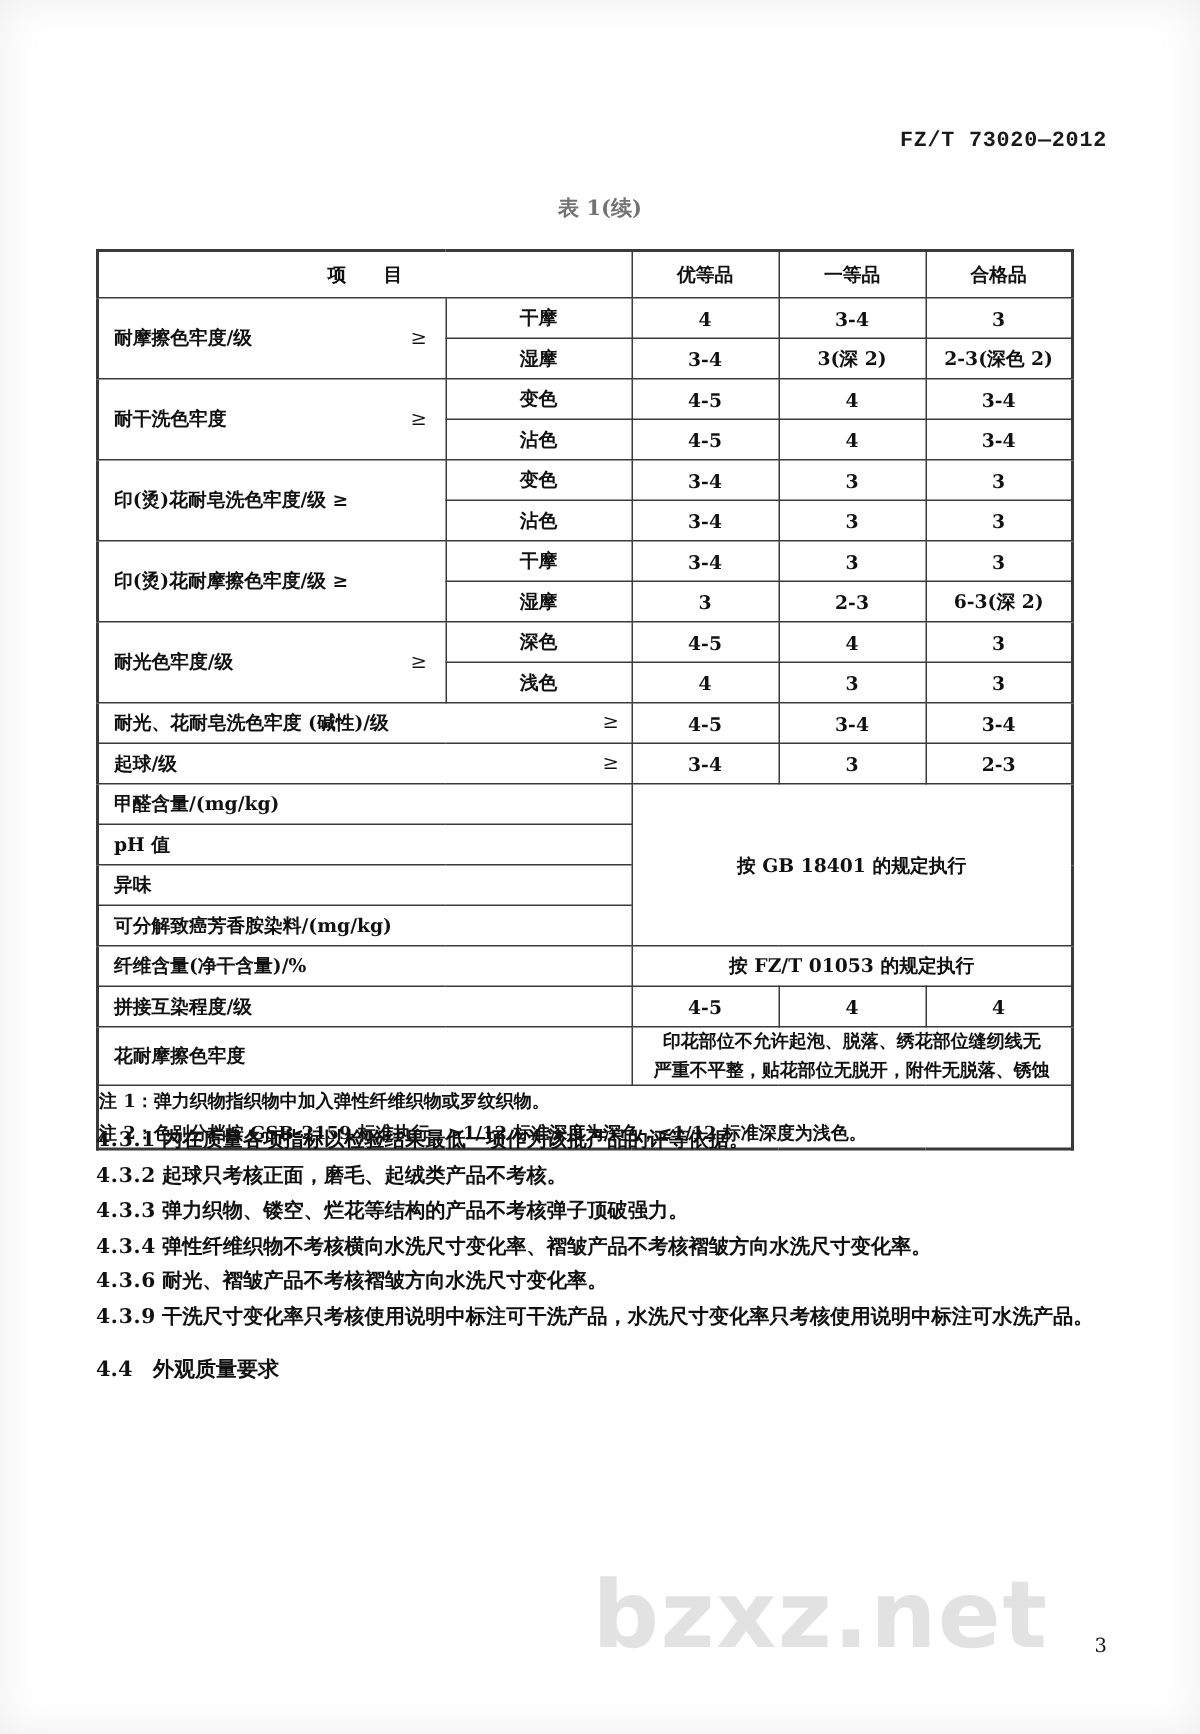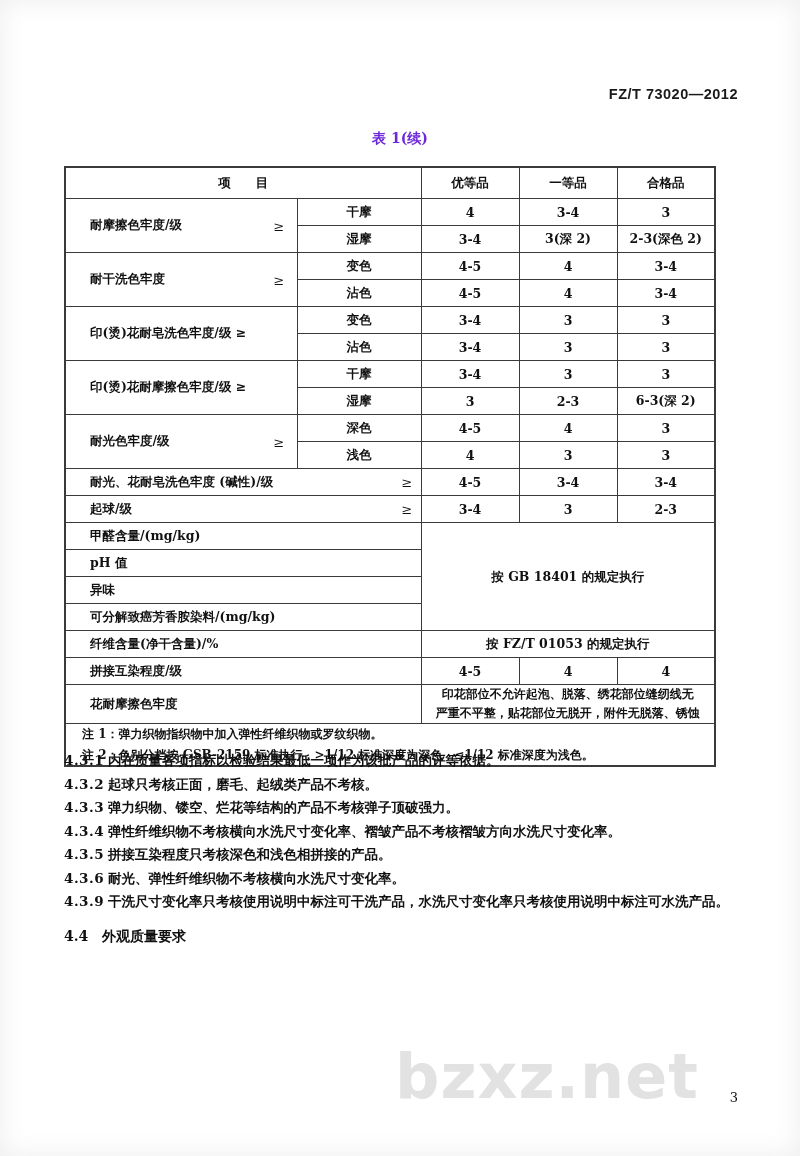--- a/index.html
+++ b/index.html
@@ -44,37 +44,37 @@
 
   .content {
     position: relative;
     z-index: 2;
   }
 
   .doc-header {
     position: absolute;
     top: 86px;
     right: 62px;
-    font-family: Liberation Sans, sans-serif;
+    font-family: Liberation Mono, monospace;
     font-size: 14.5px;
     font-weight: bold;
     letter-spacing: 0.5px;
     color: #1a1a1a;
   }
 
   .table-title {
     position: absolute;
     top: 130px;
     left: 0;
     width: 800px;
     text-align: center;
     font-family: "DejaVu Serif", "Liberation Serif", serif;
     font-size: 14px;
     font-weight: bold;
-    color: #6d28d9;
+    color: #737373;
   }
 
   
   .tbl-wrap {
     position: absolute;
     left: 64px;
     top: 166px;
     width: 739px;
   }
   table.spec {
@@ -89,21 +89,21 @@
     border: 1px solid #3a3a3a;
     padding: 0;
     vertical-align: middle;
   }
   table.spec td.thick-l { border-left-width: 2px; }
   table.spec td.thick-r { border-right-width: 2px; }
   table.spec tr.top-row td { border-top-width: 2px; }
   table.spec tr.last-row td { border-bottom-width: 2px; }
   .item-label {
     position: relative;
-    padding: 0 24px;
+    padding: 0 10px;
     font-weight: bold;
     white-space: nowrap;
   }
   .ge {
     position: absolute;
     right: 12px;
     top: 50%;
     transform: translateY(-50%);
     font-size: 13px;
     font-weight: normal;
@@ -148,21 +148,21 @@
     line-height: 1.6;
     padding: 5px 12px;
     font-size: 12px;
   }
   td.notes {
     padding: 5px 10px 6px 26px;
     font-weight: bold;
     line-height: 1.7;
     font-size: 12px;
   }
-  .note-line { white-space: nowrap; padding-left: 16px; }
+  .note-line { white-space: nowrap; }
 
   
   .body-text {
     position: absolute;
     left: 64px;
     top: 750px;
     width: 672px;
     font-family: "DejaVu Serif", "Liberation Serif", serif;
     font-size: 13.5px;
     color: #111;
@@ -413,24 +413,21 @@
       <p class="clause">
         <span class="num">4.3.2</span><span>起球只考核正面，磨毛、起绒类产品不考核。</span>
       </p>
       <p class="clause">
         <span class="num">4.3.3</span><span>弹力织物、镂空、烂花等结构的产品不考核弹子顶破强力。</span>
       </p>
       <p class="clause">
         <span class="num">4.3.4</span><span>弹性纤维织物不考核横向水洗尺寸变化率、褶皱产品不考核褶皱方向水洗尺寸变化率。</span>
       </p>
       <p class="clause">
-        <span class="num">4.3.5</span><span>拼接互染程度只考核深色和浅色相拼接的产品。</span>
-      </p>
-      <p class="clause">
-        <span class="num">4.3.6</span><span>耐光、弹性纤维织物不考核横向水洗尺寸变化率。</span>
+        <span class="num">4.3.6</span><span>耐光、褶皱产品不考核褶皱方向水洗尺寸变化率。</span>
       </p>
       <p class="clause">
         <span class="num">4.3.9</span><span>干洗尺寸变化率只考核使用说明中标注可干洗产品，水洗尺寸变化率只考核使用说明中标注可水洗产品。</span>
       </p>
 
       <p class="section-head">
         <span class="num">4.4</span><span>外观质量要求</span>
       </p>
 
 

